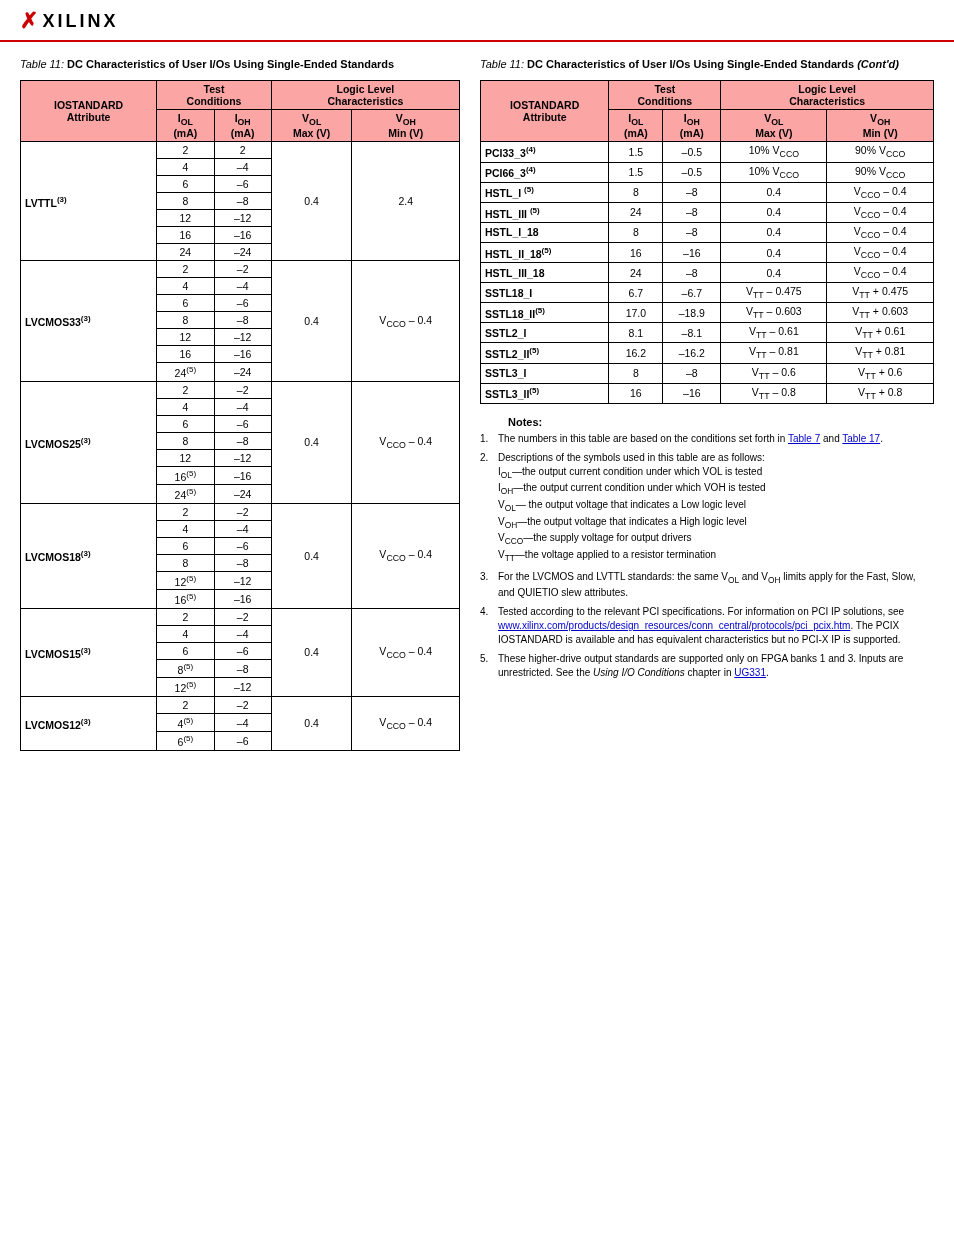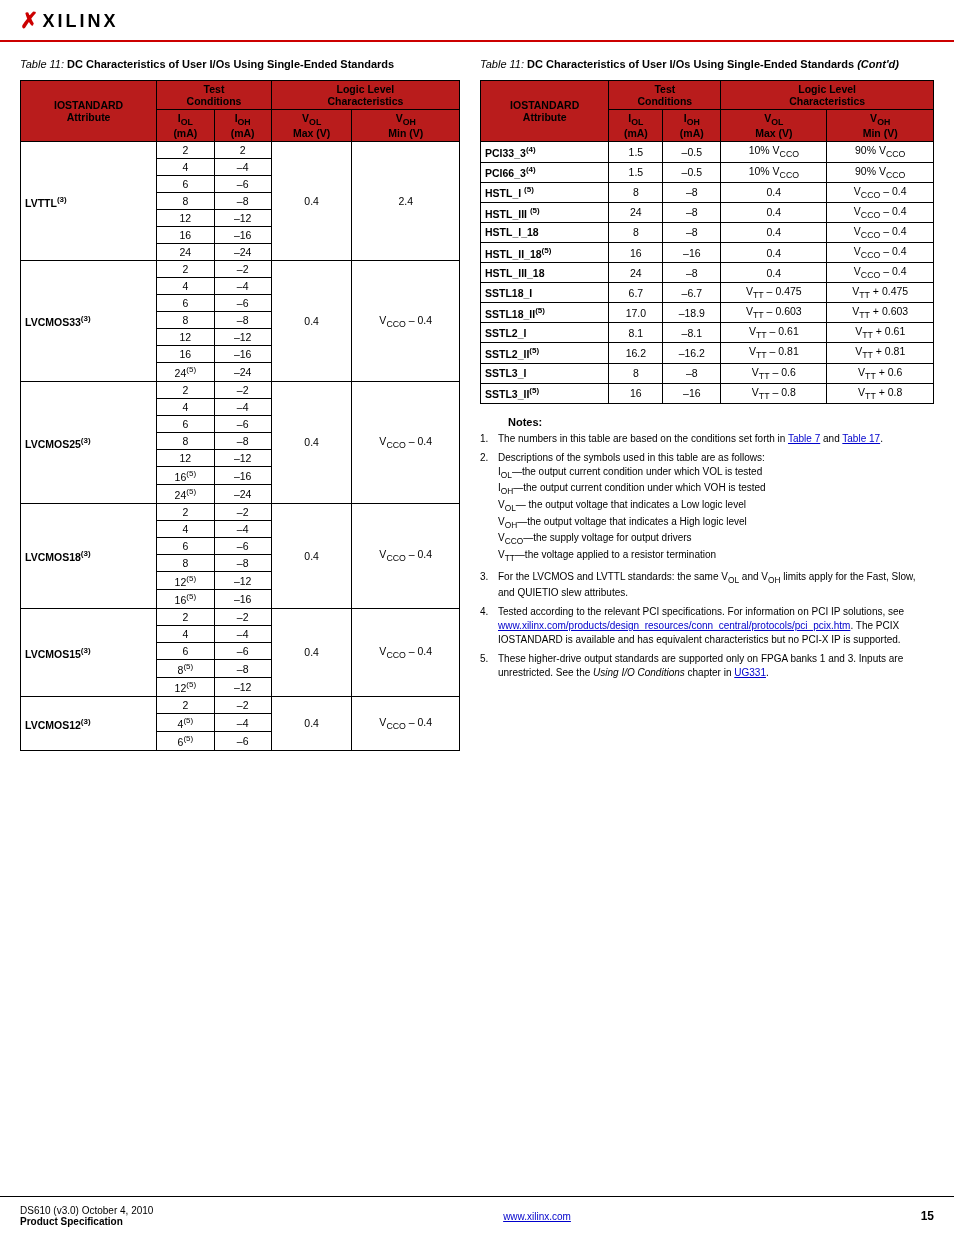--- a/index.html
+++ b/index.html
@@ -78,21 +78,21 @@
       width: 100%;
       font-size: 10.5px;
     }
     .dc-table th, .dc-table td {
       border: 1px solid #000;
       padding: 2px 4px;
       text-align: center;
       vertical-align: middle;
     }
     .dc-table th {
-      background: #b91c1c;
+      background: #fca5a5;
       font-weight: bold;
     }
     .dc-table .attr-cell {
       text-align: left;
       font-weight: bold;
     }
     sup {
       font-size: 8px;
     }
     
@@ -498,21 +498,13 @@
           </li>
           <li>
             <span class="note-num">5.</span>
             <span class="note-text">These higher-drive output standards are supported only on FPGA banks 1 and 3. Inputs are unrestricted. See the <em>Using I/O Conditions</em> chapter in <span class="note-link">UG331</span>.</span>
           </li>
         </ol>
       </div>
     </div>
   </div>
 
-  <div class="footer">
-    <div class="footer-left">
-      <div>DS610 (v3.0) October 4, 2010</div>
-      <div><strong>Product Specification</strong></div>
-    </div>
-    <div class="footer-center">www.xilinx.com</div>
-    <div class="footer-right">15</div>
-  </div>
 </div>
 
 </body></html>

